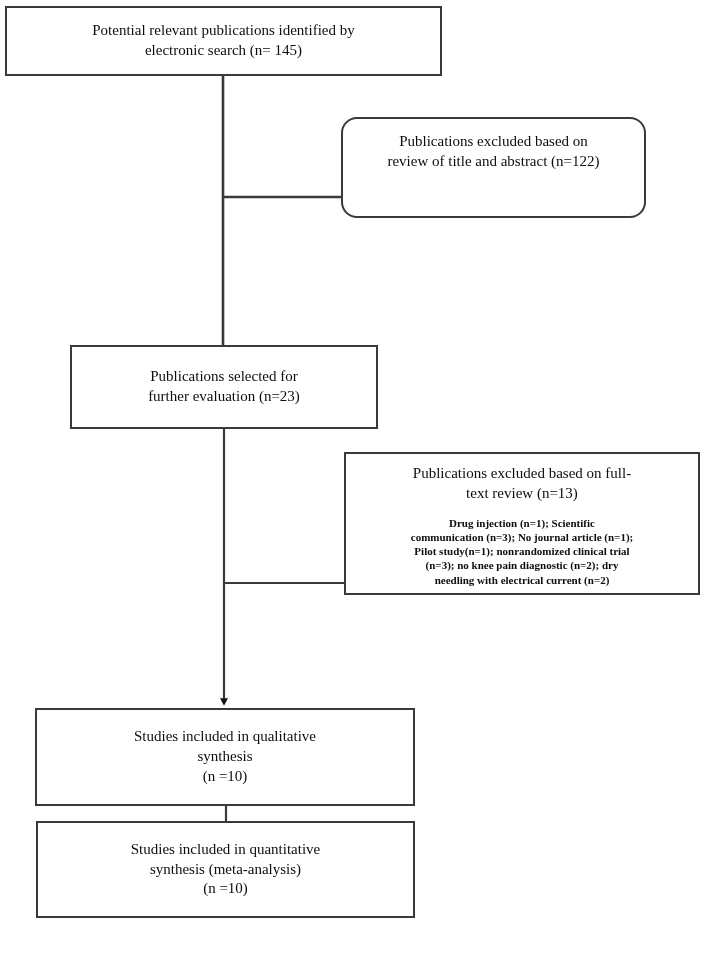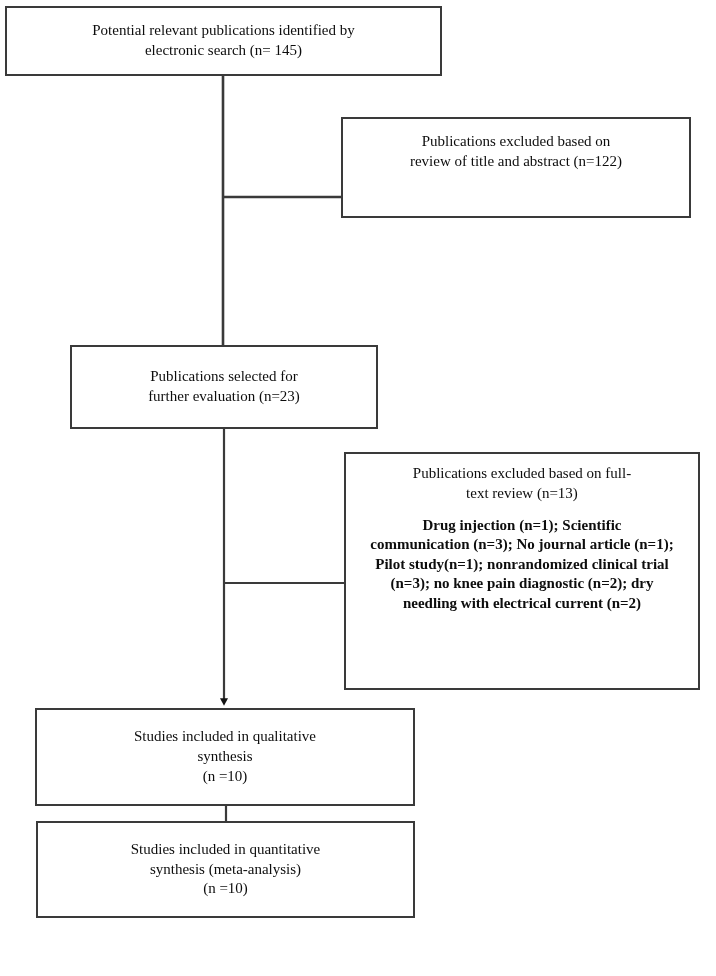--- a/index.html
+++ b/index.html
@@ -29,21 +29,21 @@
   .flow-box.center-v {
     justify-content: center;
   }
   .box-text {
     font-size: 15px;
     line-height: 1.32;
     padding: 0 8px;
     white-space: pre-line;
   }
   .box-subtext {
-    font-size: 15px;
+    font-size: 11px;
     line-height: 1.3;
     padding: 0 10px;
     white-space: pre-line;
     font-weight: 600;
   }
   #connector-layer {
     position: absolute;
     left: 0;
     top: 0;
     width: 716px;
@@ -72,31 +72,31 @@
     <line x1="224" y1="583" x2="344" y2="583" stroke="#3a3a3a" stroke-width="2.2"></line>
 
     <line x1="226" y1="806" x2="226" y2="869" stroke="#3a3a3a" stroke-width="2.2" marker-end="url(#arrowhead)"></line>
   </svg>
 
   <div class="flow-box center-v" style="left:5px; top:6px; width:437px; height:70px;">
     <div class="box-text">Potential relevant publications identified by
 electronic search (n= 145)</div>
   </div>
 
-  <div class="flow-box" style="left:341px; top:117px; width:350px; height:101px; padding-top:13px;">
+  <div class="flow-box" style="left:341px; top:117px; width:305px; height:101px; padding-top:13px;border-radius:16px;">
     <div class="box-text">Publications excluded based on
 review of title and abstract (n=122)</div>
   </div>
 
   <div class="flow-box center-v" style="left:70px; top:345px; width:308px; height:84px;">
     <div class="box-text">Publications selected for
 further evaluation (n=23)</div>
   </div>
 
-  <div class="flow-box" style="left:344px; top:452px; width:356px; height:238px; padding-top:10px;">
+  <div class="flow-box" style="left:344px; top:452px; width:356px; height:143px; padding-top:10px;">
     <div class="box-text">Publications excluded based on full-
 text review (n=13)</div>
     <div class="box-subtext" style="margin-top:12px;">Drug injection (n=1); Scientific
 communication (n=3); No journal article (n=1);
 Pilot study(n=1); nonrandomized clinical trial
 (n=3); no knee pain diagnostic (n=2); dry
 needling with electrical current (n=2)</div>
   </div>
 
   <div class="flow-box center-v" style="left:35px; top:708px; width:380px; height:98px;">

